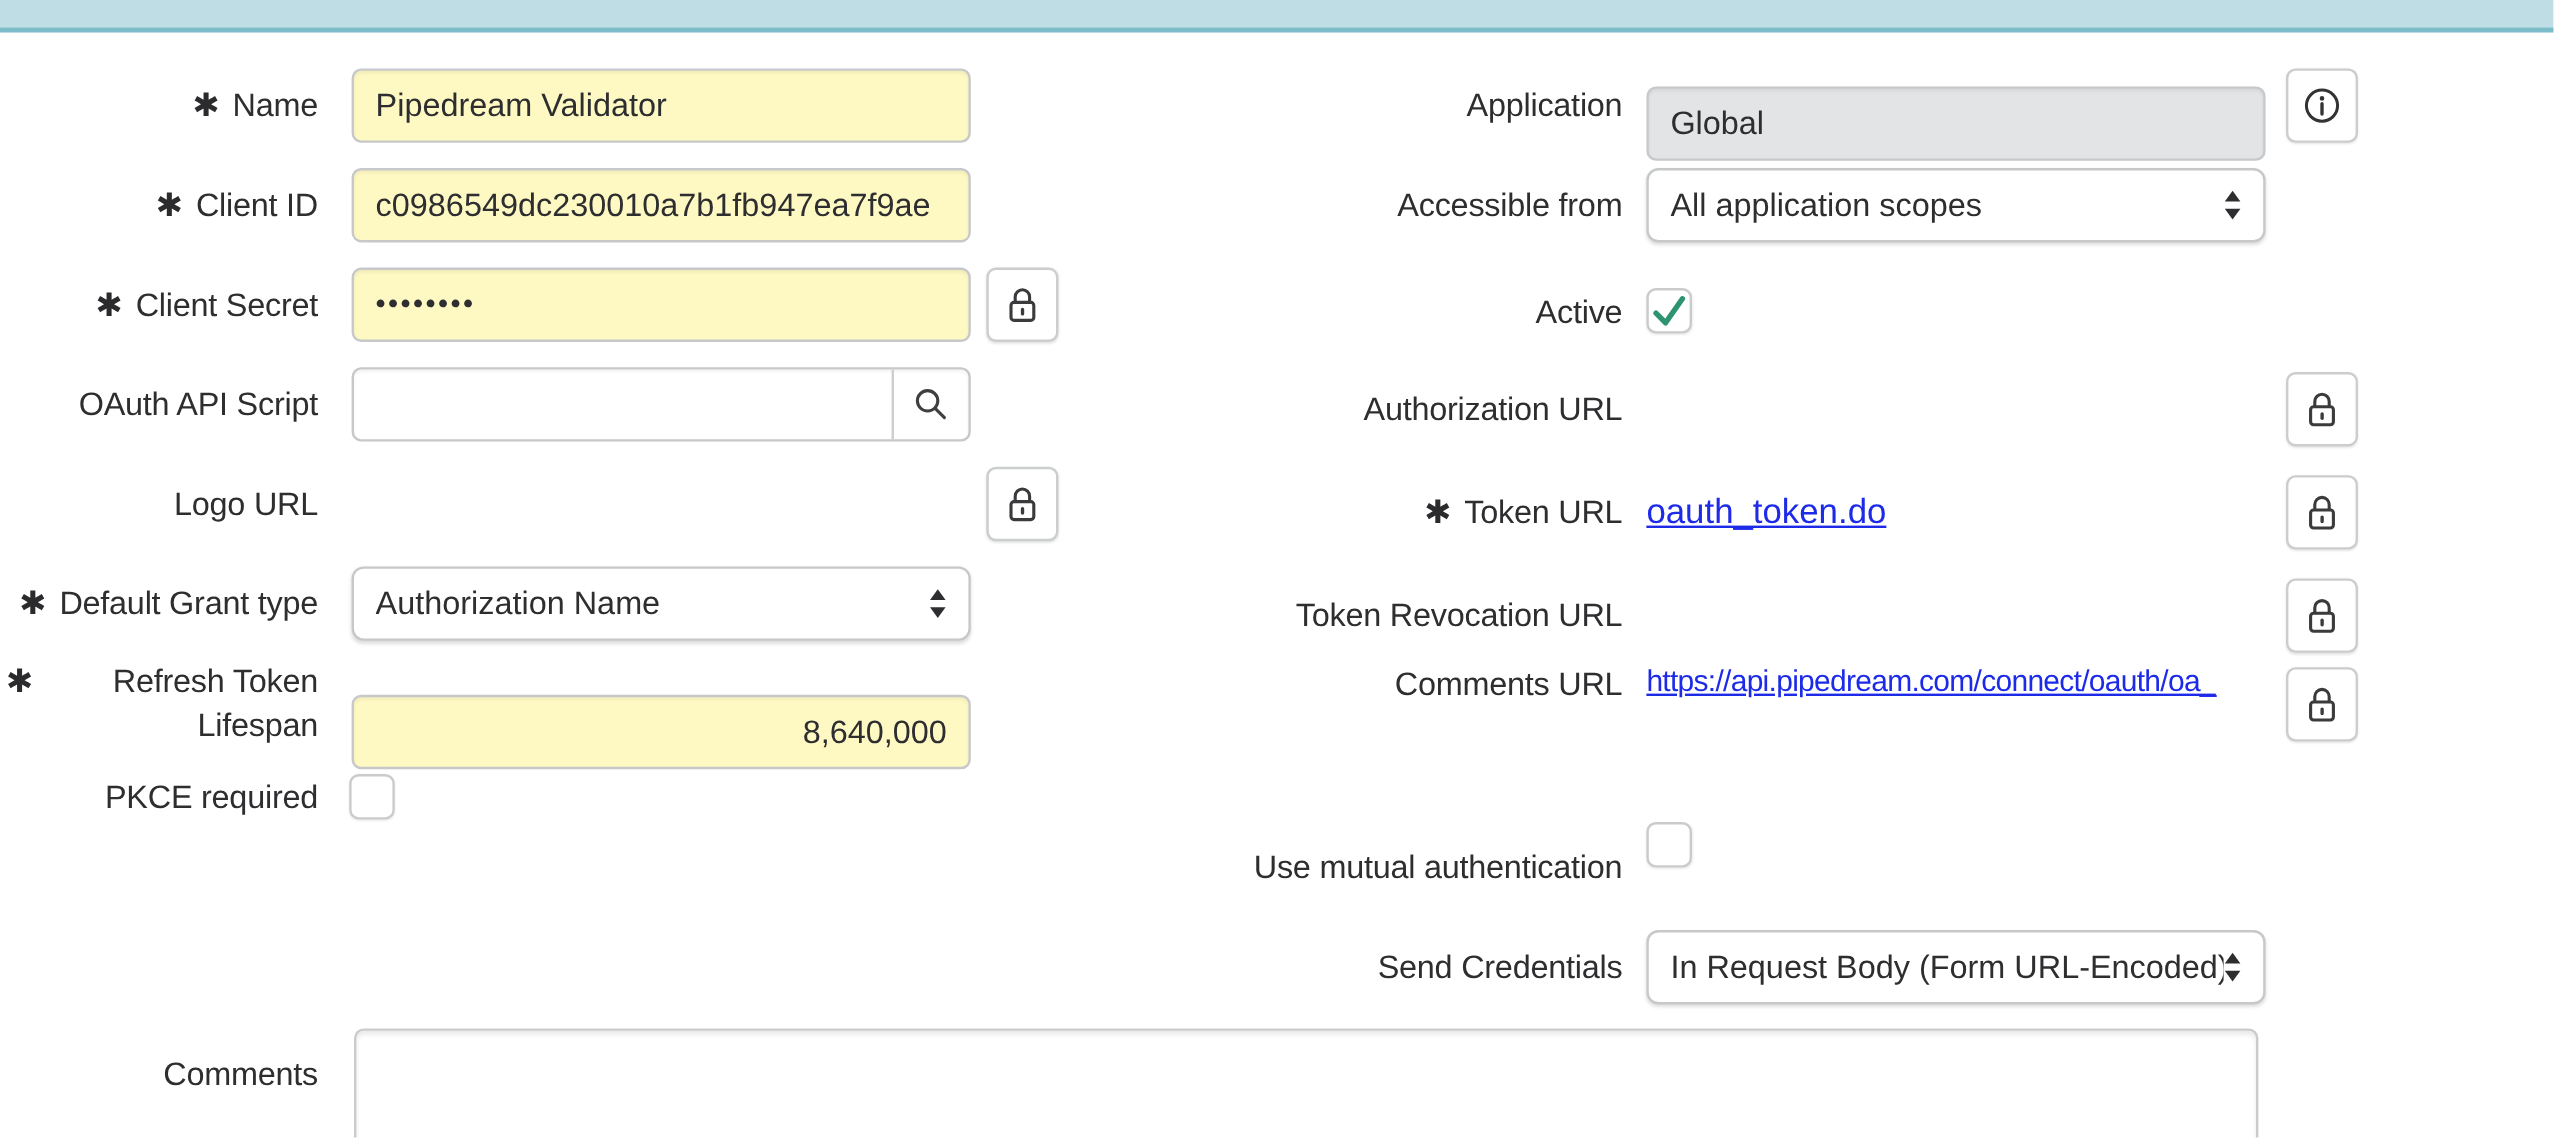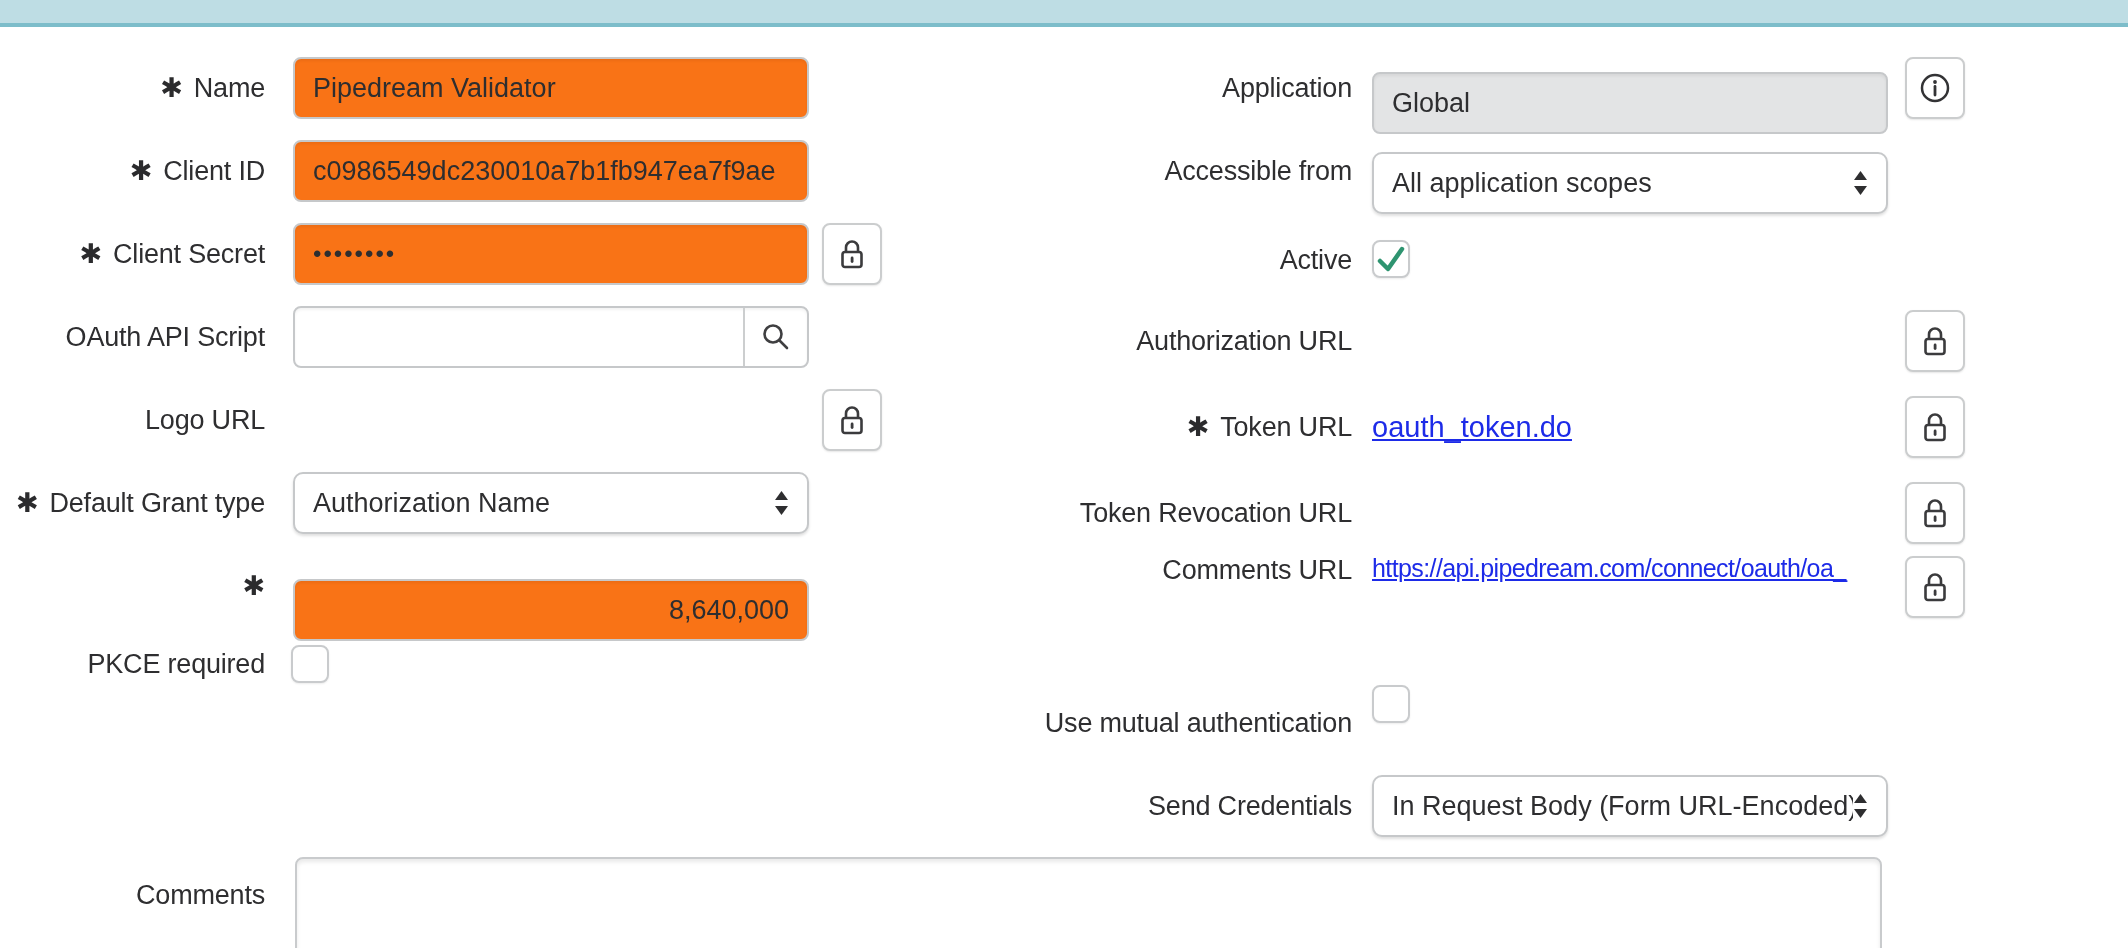--- a/index.html
+++ b/index.html
@@ -16,21 +16,21 @@
   .label-cell{
     position:absolute;display:flex;align-items:center;justify-content:flex-end;
     font-size:27px;letter-spacing:-0.2px;color:#2e2e30;
   }
   .label-inner{display:flex;align-items:flex-start;gap:11px;}
   .req{font-size:27px;line-height:36px;color:#2b2b2d;}
   .lbl-text{text-align:right;line-height:36px;}
   
   .tin{
     position:absolute;width:516px;height:62px;box-sizing:border-box;
-    border:2px solid #c6c8ca;border-radius:8px;background:#f97316;
+    border:2px solid #c6c8ca;border-radius:8px;background:#fef9c3;
     font-family:"Liberation Sans", sans-serif;font-size:27px;color:#2e2e30;
     padding:0 18px;outline:none;
     box-shadow:inset 0 2px 3px rgba(0,0,0,0.06);
   }
   .tin.readonly{background:#e3e4e5;}
   .tin.secret{font-size:24px;letter-spacing:2px;}
   .tin.num{text-align:right;}
   
   .ref-field{
     position:absolute;width:516px;height:62px;box-sizing:border-box;
@@ -162,20 +162,21 @@
     <svg width="15" height="30" viewBox="0 0 15 30">
       <path d="M1 12 L7.5 3 L14 12 Z" fill="#2e2e30"></path>
       <path d="M1 18 L7.5 27 L14 18 Z" fill="#2e2e30"></path>
     </svg>
   </span>
 </div>
 
 <div class="label-cell" style="left:5px;top:555px;width:260px;height:62px;">
   <span class="label-inner">
       <span class="req">✱</span>
+      <span class="lbl-text">Refresh Token Lifespan</span>
     </span>
 </div>
 <input class="tin num" style="left: 293px; top: 555px; margin-top: 24px;" value="8,640,000">
 
 <div class="label-cell" style="left:5px;top:633px;width:260px;height:62px;">
   <span class="label-inner">
       <span class="lbl-text">PKCE required</span>
     </span>
 </div>
 <div class="checkbox" style="left:291px;top:645px;"></div>
@@ -194,21 +195,21 @@
       <line x1="16" y1="14.5" x2="16" y2="23" stroke="#333335" stroke-width="2.8" stroke-linecap="round"></line>
     </svg>
   </span>
 </div>
 
 <div class="label-cell" style="left:1040px;top:140px;width:312px;height:62px;">
   <span class="label-inner">
       <span class="lbl-text">Accessible from</span>
     </span>
 </div>
-<div class="select" style="left:1372px;top:152px;">
+<div class="select" style="left:1372px;top:140px;">
   <span class="sel-text">All application scopes</span>
   <span>
     <svg width="15" height="30" viewBox="0 0 15 30">
       <path d="M1 12 L7.5 3 L14 12 Z" fill="#2e2e30"></path>
       <path d="M1 18 L7.5 27 L14 18 Z" fill="#2e2e30"></path>
     </svg>
   </span>
 </div>
 
 <div class="label-cell" style="left:1040px;top:229px;width:312px;height:62px;">

